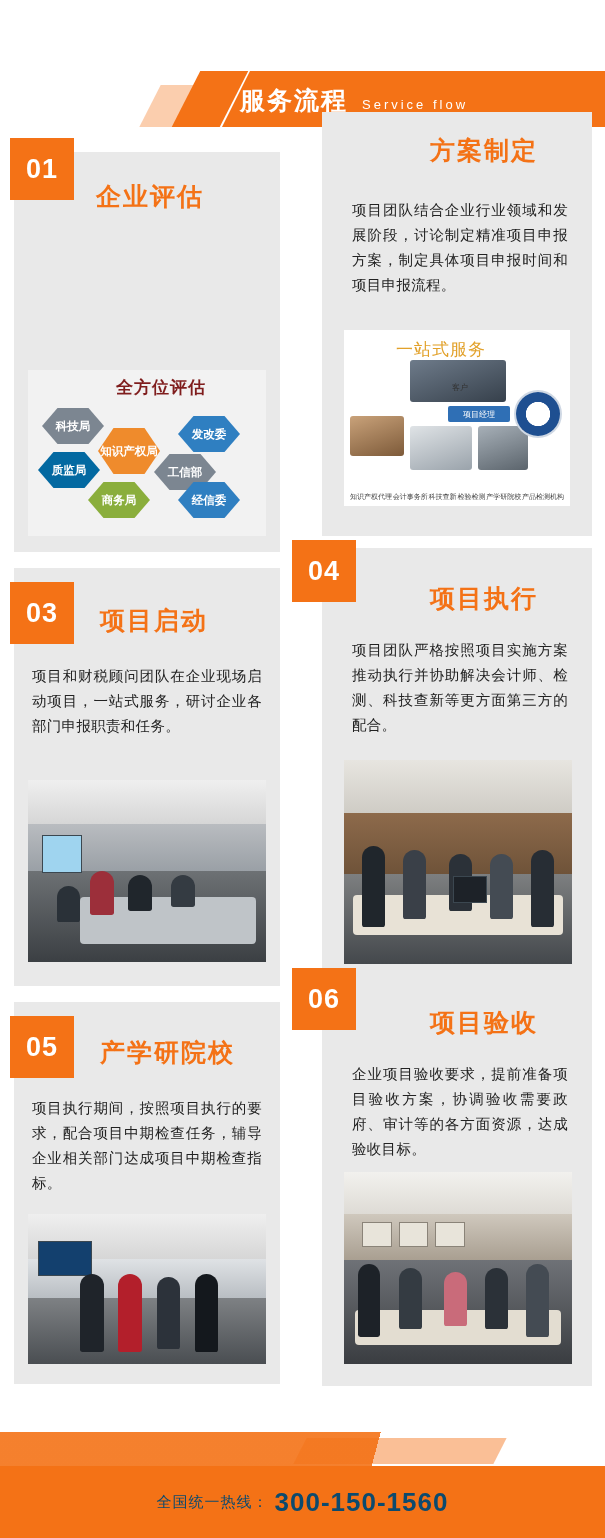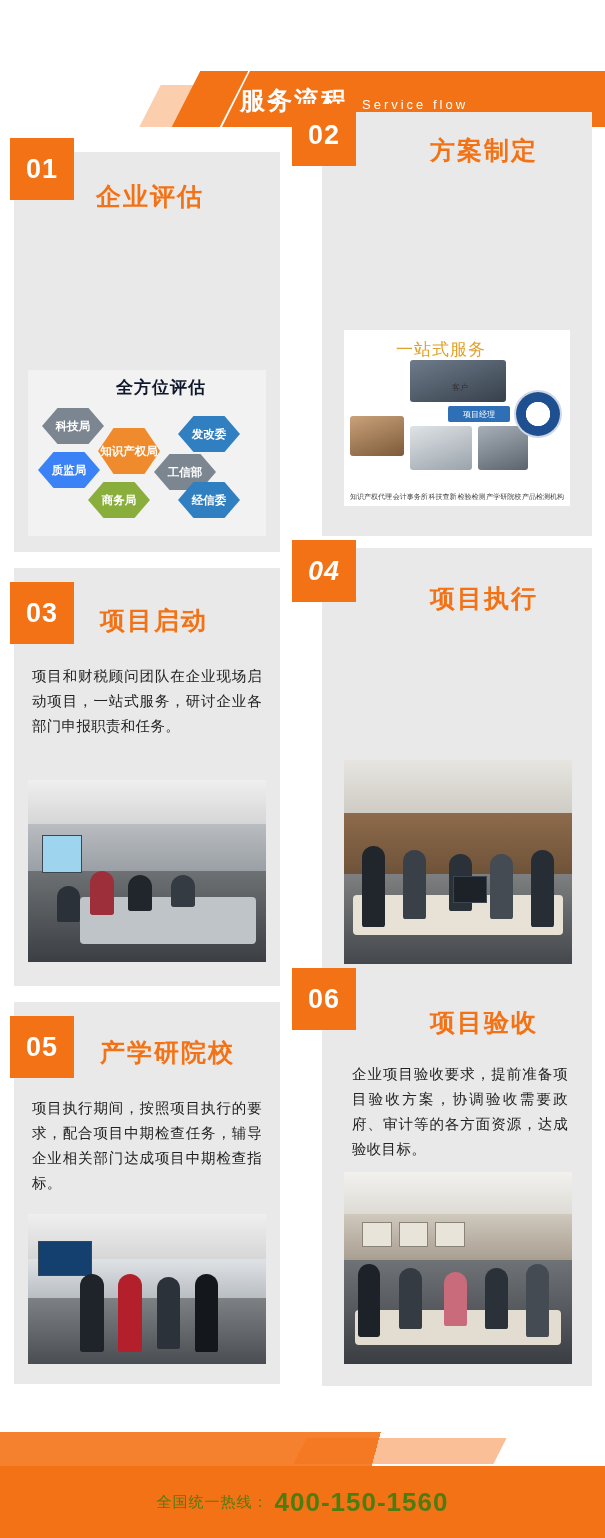--- a/index.html
+++ b/index.html
@@ -78,21 +78,21 @@
   .photo{
     position:absolute;
     overflow:hidden;
     background:#4a5560;
   }
 
   
   .hexwrap{position:relative;width:100%;height:100%;background:#f2f2f2;}
   .hex-title{
     position:absolute;left:88px;top:6px;
-    color:#0f172a;font-size:17px;font-weight:bold;letter-spacing:1px;
+    color:#7f1d1d;font-size:17px;font-weight:bold;letter-spacing:1px;
   }
   .hex{
     position:absolute;
     width:62px;height:36px;
     display:flex;align-items:center;justify-content:center;
     color:#ffffff;font-size:11.5px;font-weight:bold;line-height:14px;
     text-align:center;
     clip-path:polygon(25% 0,75% 0,100% 50%,75% 100%,25% 100%,0 50%);
   }
   .hex.tall{width:62px;height:46px;}
@@ -159,21 +159,21 @@
     position:absolute;left:0;bottom:72px;width:605px;height:34px;
     background:linear-gradient(105deg,#f47216 0 62%,transparent 62%);
     opacity:.9;
   }
   .bottom-slant2{
     position:absolute;left:300px;bottom:74px;width:200px;height:26px;
     background:#f47216;opacity:.45;transform:skewX(-27deg);
   }
   .bottom-text{
     position:absolute;left:0;bottom:0;width:605px;height:72px;
-    display:flex;align-items:center;justify-content:center;gap:6px;color:#4d7c0f;
+    display:flex;align-items:center;justify-content:center;gap:6px;color:#0c4a6e;
   }
   .hotline-label{font-size:15px;letter-spacing:1px;}
   .hotline-num{font-size:26px;font-weight:bold;letter-spacing:1px;}
 </style>
 </head>
 <body>
 
 <div class="page">
 
   <div class="header">
@@ -194,40 +194,41 @@
         <div class="hex-title">全方位评估</div>
         <div class="hex" style="left:14px;top:38px;background:#7c8691;">
             <span>科技局</span>
           </div>
         <div class="hex tall" style="left:70px;top:58px;background:#ef8b2c;line-height:13px;">
             <span>知识产权局</span>
           </div>
         <div class="hex" style="left:150px;top:46px;background:#2f7fc1;">
             <span>发改委</span>
           </div>
-        <div class="hex" style="left:10px;top:82px;background:#3b82f6;">
+        <div class="hex" style="left:10px;top:82px;background:#0369a1;">
             <span>质监局</span>
           </div>
         <div class="hex" style="left:126px;top:84px;background:#7c8691;">
             <span>工信部</span>
           </div>
         <div class="hex" style="left:60px;top:112px;background:#8aae3c;">
             <span>商务局</span>
           </div>
         <div class="hex" style="left:150px;top:112px;background:#2f7fc1;">
             <span>经信委</span>
           </div>
       </div>
     </div>
 
     <div class="badge" style="left:-4px;top:-14px;">01</div>
   </div>
 
   <div class="card" style="left:322px;top:112px;width:270px;height:424px;">
     <div class="card-title" style="left:108px;top:22px;">方案制定</div>
+    <div class="card-text" style="left:30px;top:86px;width:216px;">项目团队结合企业行业领域和发展阶段，讨论制定精准项目申报方案，制定具体项目申报时间和项目申报流程。</div>
 
     <div class="photo" style="left:22px;top:218px;width:226px;height:176px;background:#ffffff;">
       <div class="svcwrap">
         <div class="svc-title">一站式服务</div>
         <div class="svc-photo" style="left:66px;top:30px;width:96px;height:42px;background:linear-gradient(160deg,#6e7b8a,#36404b);"></div>
         <div class="svc-client">客户</div>
         <div class="svc-center">项目经理</div>
         <div class="svc-photo" style="left:6px;top:86px;width:54px;height:40px;background:linear-gradient(160deg,#c9a27a,#7d5a39);"></div>
         <div class="svc-photo" style="left:66px;top:96px;width:62px;height:44px;background:linear-gradient(160deg,#dfe3e6,#9aa3ab);"></div>
         <div class="svc-photo" style="left:134px;top:96px;width:50px;height:44px;background:linear-gradient(160deg,#a7b0b8,#5b646c);"></div>
@@ -236,21 +237,20 @@
           <span>知识产权代理</span>
           <span>会计事务所</span>
           <span>科技查新</span>
           <span>检验检测</span>
           <span>产学研院校</span>
           <span>产品检测机构</span>
         </div>
       </div>
     </div>
 
-    <div class="badge" style="left:-30px;top:-8px;">02</div>
   </div>
 
   <div class="card" style="left:14px;top:568px;width:266px;height:418px;">
     <div class="card-title" style="left:86px;top:36px;">项目启动</div>
     <div class="card-text" style="left:18px;top:96px;width:230px;">项目和财税顾问团队在企业现场启动项目，一站式服务，研讨企业各部门申报职责和任务。</div>
 
     <div class="photo" style="left:14px;top:212px;width:238px;height:182px;">
       <div class="scene scene3">
         <div class="ceil"></div>
           <div class="wall"></div>
@@ -262,37 +262,38 @@
         <div class="person" style="left:60%;bottom:30%;height:18%;background:#343b42;"></div>
         <div class="person" style="left:12%;bottom:22%;height:20%;background:#2a3138;"></div>
       </div>
     </div>
 
     <div class="badge" style="left:-4px;top:14px;">03</div>
   </div>
 
   <div class="card" style="left:322px;top:548px;width:270px;height:436px;">
     <div class="card-title" style="left:108px;top:34px;">项目执行</div>
+    <div class="card-text" style="left:30px;top:90px;width:216px;">项目团队严格按照项目实施方案推动执行并协助解决会计师、检测、科技查新等更方面第三方的配合。</div>
 
     <div class="photo" style="left:22px;top:212px;width:228px;height:204px;">
       <div class="scene scene2">
         <div class="ceil"></div>
           <div class="wall"></div>
           <div class="floor"></div>
         <div class="table"></div>
         <div class="person" style="left:8%;bottom:18%;height:40%;background:#20262c;"></div>
         <div class="person" style="left:26%;bottom:22%;height:34%;background:#3a4048;"></div>
         <div class="person" style="left:46%;bottom:26%;height:28%;background:#2b3138;"></div>
         <div class="person" style="left:64%;bottom:22%;height:32%;background:#444b53;"></div>
         <div class="person" style="left:82%;bottom:18%;height:38%;background:#272d34;"></div>
         <div class="screen" style="left:48%;bottom:30%;width:14%;height:12%;background:#1d2228;"></div>
       </div>
     </div>
 
-    <div class="badge" style="left:-30px;top:-8px;font-style:italic;">04</div>
+    <div class="badge" style="left:-30px;top:-8px;">04</div>
   </div>
 
   <div class="card" style="left:14px;top:1002px;width:266px;height:382px;">
     <div class="card-title" style="left:86px;top:34px;">产学研院校</div>
     <div class="card-text" style="left:18px;top:94px;width:230px;">项目执行期间，按照项目执行的要求，配合项目中期检查任务，辅导企业相关部门达成项目中期检查指标。</div>
 
     <div class="photo" style="left:14px;top:212px;width:238px;height:150px;">
       <div class="scene scene3">
         <div class="ceil" style="height:30%;"></div>
         <div class="wall" style="top:30%;height:26%;background:linear-gradient(180deg,#dfe2e5,#b9bec3);"></div>
@@ -331,17 +332,17 @@
 
     <div class="badge" style="left:-30px;top:-8px;">06</div>
   </div>
 
   <div class="bottom">
     <div class="bottom-slant"></div>
     <div class="bottom-slant2"></div>
     <div class="bottom-bg"></div>
     <div class="bottom-text">
       <span class="hotline-label">全国统一热线：</span>
-      <span class="hotline-num">400-150-1560</span>
+      <span class="hotline-num">300-150-1560</span>
     </div>
   </div>
 
 </div>
 
 </body></html>

